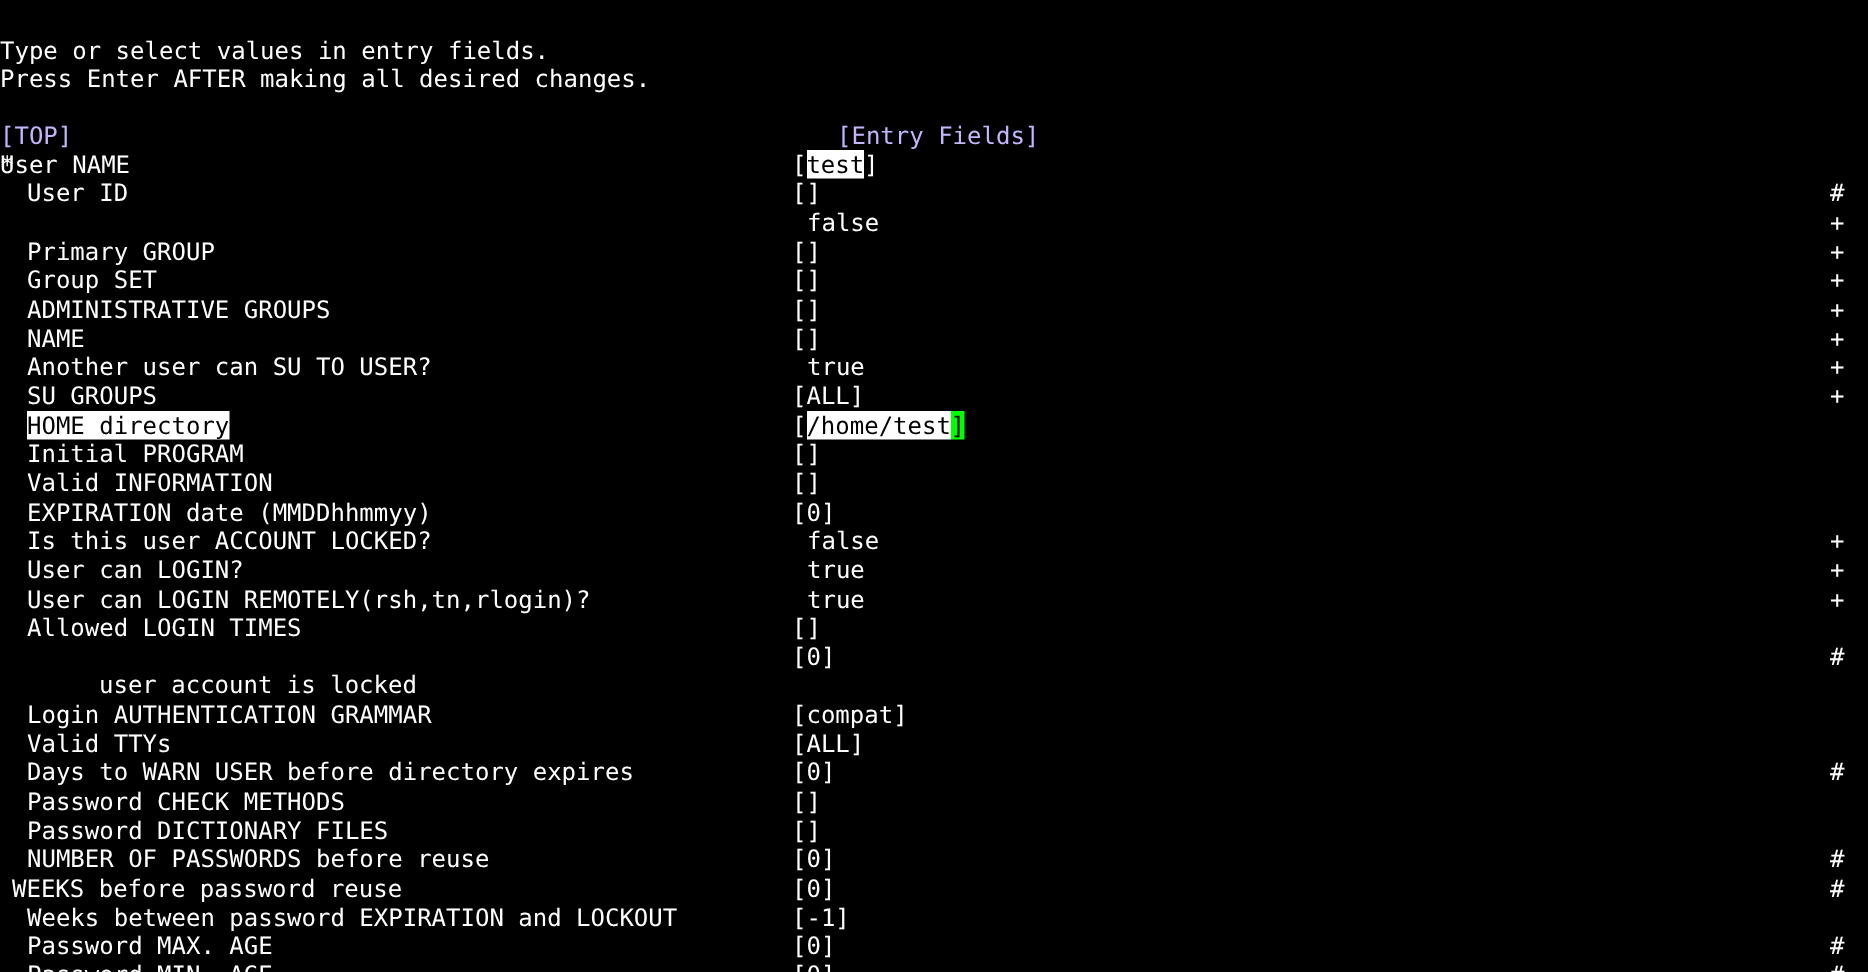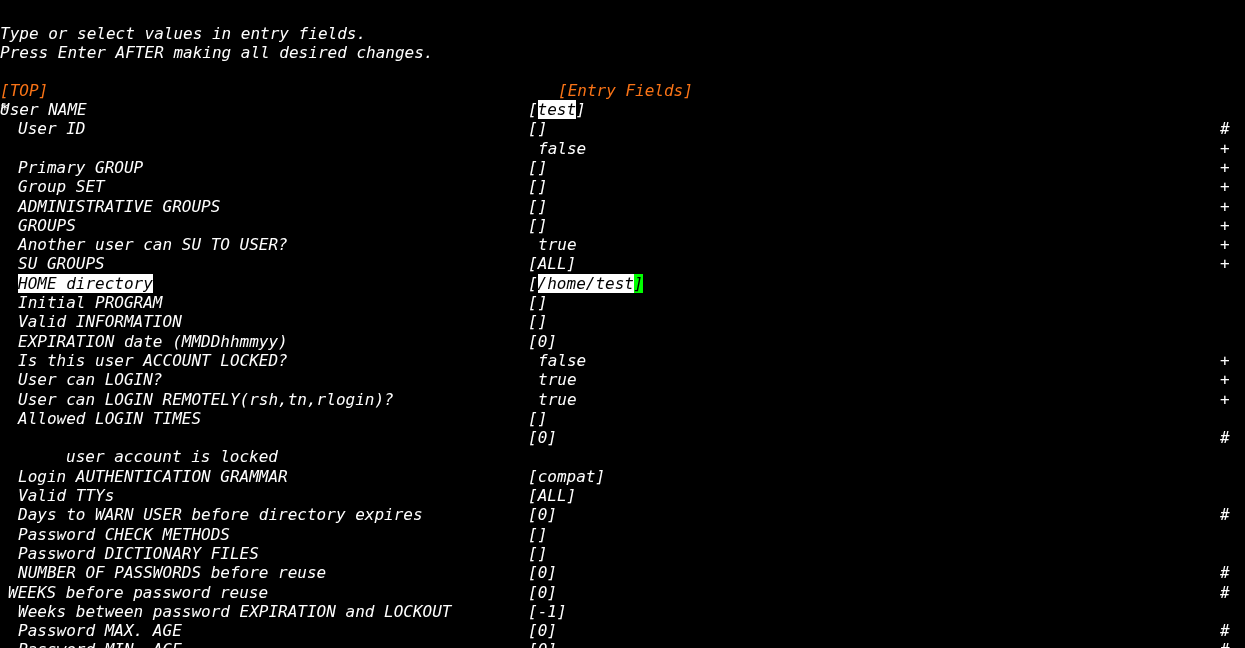--- a/index.html
+++ b/index.html
@@ -18,38 +18,37 @@
     width: 1153px;
     height: 648px;
     background: #000000;
     color: #ffffff;
     font-family: "DejaVu Sans Mono", "Liberation Mono", monospace;
     font-size: 16px;
     line-height: 19.3px;
     letter-spacing: 0px;
     padding: 16px;
     box-sizing: border-box;
-    font-style: italic;
   }
   .row {
     position: absolute;
     left: 0;
     width: 1245px;
     height: 19.3px;
     white-space: pre;
   }
   .cell {
     position: absolute;
     white-space: pre;
     top: 0;
   }
   .label { color: #ffffff; }
   .value { color: #ffffff; }
   .sym   { color: #ffffff; }
-  .hdr   { color: #f97316; }
+  .hdr   { color: #c4b5fd; }
   .msg   { color: #ffffff; }
   .inverse {
     background: #ffffff;
     color: #000000;
   }
   .cursor {
     background: #00ff00;
     color: #000000;
   }
 </style>
@@ -70,21 +69,21 @@
     <span class="cell hdr" style="left:558px;">[Entry Fields]</span>
   </div>
 
   <div id="field-rows">
       <div class="row" style="top: 100px;"><span class="cell label" style="left: 0px;">*</span><span class="cell label" style="left: 0px;">User NAME</span><span class="cell value" style="left: 528px;">[</span><span class="cell value inverse" style="left: 537.6px;">test</span><span class="cell value" style="left: 576px;">]</span></div>
       <div class="row" style="top: 119.3px;"><span class="cell label" style="left: 18px;">User ID</span><span class="cell value" style="left: 528px;">[]</span><span class="cell sym" style="left: 1220px;">#</span></div>
       <div class="row" style="top: 138.6px;"><span class="cell value" style="left: 538px;">false</span><span class="cell sym" style="left: 1220px;">+</span></div>
       <div class="row" style="top: 157.9px;"><span class="cell label" style="left: 18px;">Primary GROUP</span><span class="cell value" style="left: 528px;">[]</span><span class="cell sym" style="left: 1220px;">+</span></div>
       <div class="row" style="top: 177.2px;"><span class="cell label" style="left: 18px;">Group SET</span><span class="cell value" style="left: 528px;">[]</span><span class="cell sym" style="left: 1220px;">+</span></div>
       <div class="row" style="top: 196.5px;"><span class="cell label" style="left: 18px;">ADMINISTRATIVE GROUPS</span><span class="cell value" style="left: 528px;">[]</span><span class="cell sym" style="left: 1220px;">+</span></div>
-      <div class="row" style="top: 215.8px;"><span class="cell label" style="left: 18px;">GROUPS</span><span class="cell value" style="left: 528px;">[]</span><span class="cell sym" style="left: 1220px;">+</span></div>
+      <div class="row" style="top: 215.8px;"><span class="cell label" style="left: 18px;">NAME</span><span class="cell value" style="left: 528px;">[]</span><span class="cell sym" style="left: 1220px;">+</span></div>
       <div class="row" style="top: 235.1px;"><span class="cell label" style="left: 18px;">Another user can SU TO USER?</span><span class="cell value" style="left: 538px;">true</span><span class="cell sym" style="left: 1220px;">+</span></div>
       <div class="row" style="top: 254.4px;"><span class="cell label" style="left: 18px;">SU GROUPS</span><span class="cell value" style="left: 528px;">[ALL]</span><span class="cell sym" style="left: 1220px;">+</span></div>
       <div class="row" style="top: 273.7px;"><span class="cell label inverse" style="left: 18px;">HOME directory</span><span class="cell value" style="left: 528px;">[</span><span class="cell value inverse" style="left: 537.6px;">/home/test</span><span class="cell value cursor" style="left: 633.6px;">]</span></div>
       <div class="row" style="top: 293px;"><span class="cell label" style="left: 18px;">Initial PROGRAM</span><span class="cell value" style="left: 528px;">[]</span></div>
       <div class="row" style="top: 312.3px;"><span class="cell label" style="left: 18px;">Valid INFORMATION</span><span class="cell value" style="left: 528px;">[]</span></div>
       <div class="row" style="top: 331.6px;"><span class="cell label" style="left: 18px;">EXPIRATION date (MMDDhhmmyy)</span><span class="cell value" style="left: 528px;">[0]</span></div>
       <div class="row" style="top: 350.9px;"><span class="cell label" style="left: 18px;">Is this user ACCOUNT LOCKED?</span><span class="cell value" style="left: 538px;">false</span><span class="cell sym" style="left: 1220px;">+</span></div>
       <div class="row" style="top: 370.2px;"><span class="cell label" style="left: 18px;">User can LOGIN?</span><span class="cell value" style="left: 538px;">true</span><span class="cell sym" style="left: 1220px;">+</span></div>
       <div class="row" style="top: 389.5px;"><span class="cell label" style="left: 18px;">User can LOGIN REMOTELY(rsh,tn,rlogin)?</span><span class="cell value" style="left: 538px;">true</span><span class="cell sym" style="left: 1220px;">+</span></div>
       <div class="row" style="top: 408.8px;"><span class="cell label" style="left: 18px;">Allowed LOGIN TIMES</span><span class="cell value" style="left: 528px;">[]</span></div>

